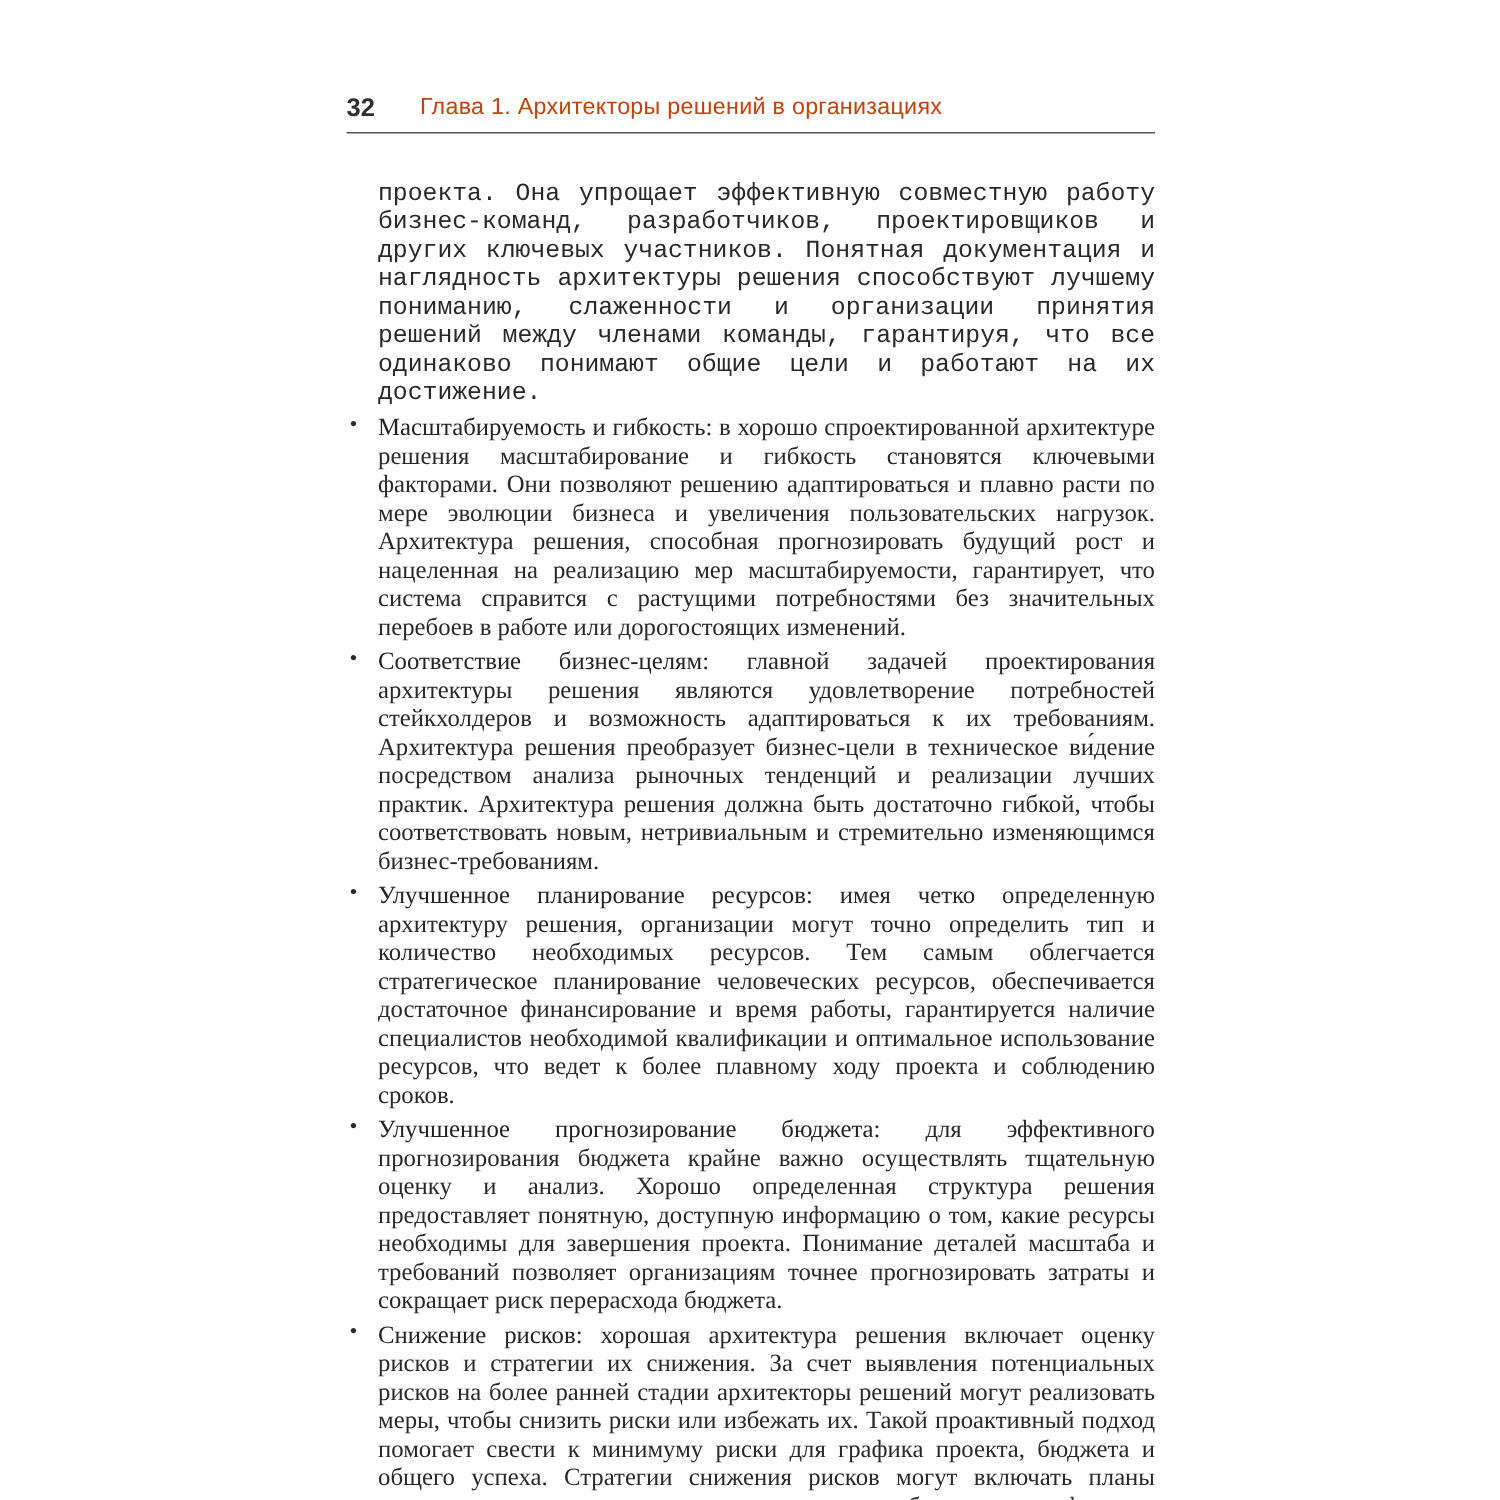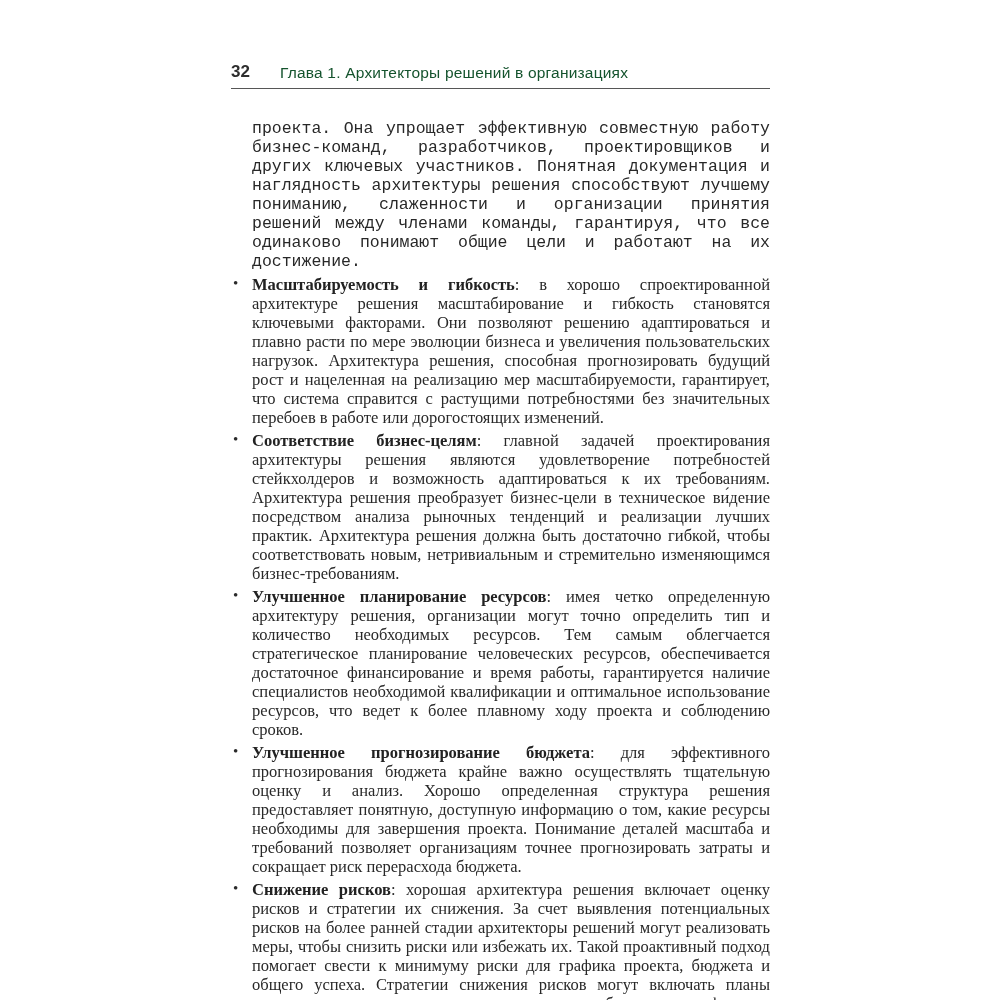--- a/index.html
+++ b/index.html
@@ -14,33 +14,33 @@
     background: #ffffff;
     overflow: hidden;
   }
   .page-header {
     position: absolute;
     top: 62px;
     left: 231px;
     width: 539px;
     font-family: "Liberation Sans", sans-serif;
     display: flex;
-    align-items: flex-end;
+    align-items: center;
   }
   .page-number {
     font-size: 17px;
     font-weight: 700;
     color: #2e2e2e;
     width: 49px;
     flex: 0 0 49px;
   }
   .chapter-title {
     font-size: 15.5px;
     font-weight: 400;
-    color: #14532d;
+    color: #c2410c;
     letter-spacing: 0.2px;
     white-space: nowrap;
   }
   .header-rule {
     position: absolute;
     top: 88px;
     left: 231px;
     width: 539px;
     height: 1px;
     background: #565656;
@@ -72,21 +72,21 @@
     margin-top: 4px;
   }
   .bullet-marker {
     position: absolute;
     left: -19px;
     top: -1px;
     font-size: 15px;
     color: #2a2a2a;
   }
   .bullet-term {
-    font-weight: 700;
+    font-weight: 400;
     color: #222222;
     margin-top: 36px;
   }
 </style>
 </head>
 <body>
 
 <div class="page">
 
   <div class="page-header">

